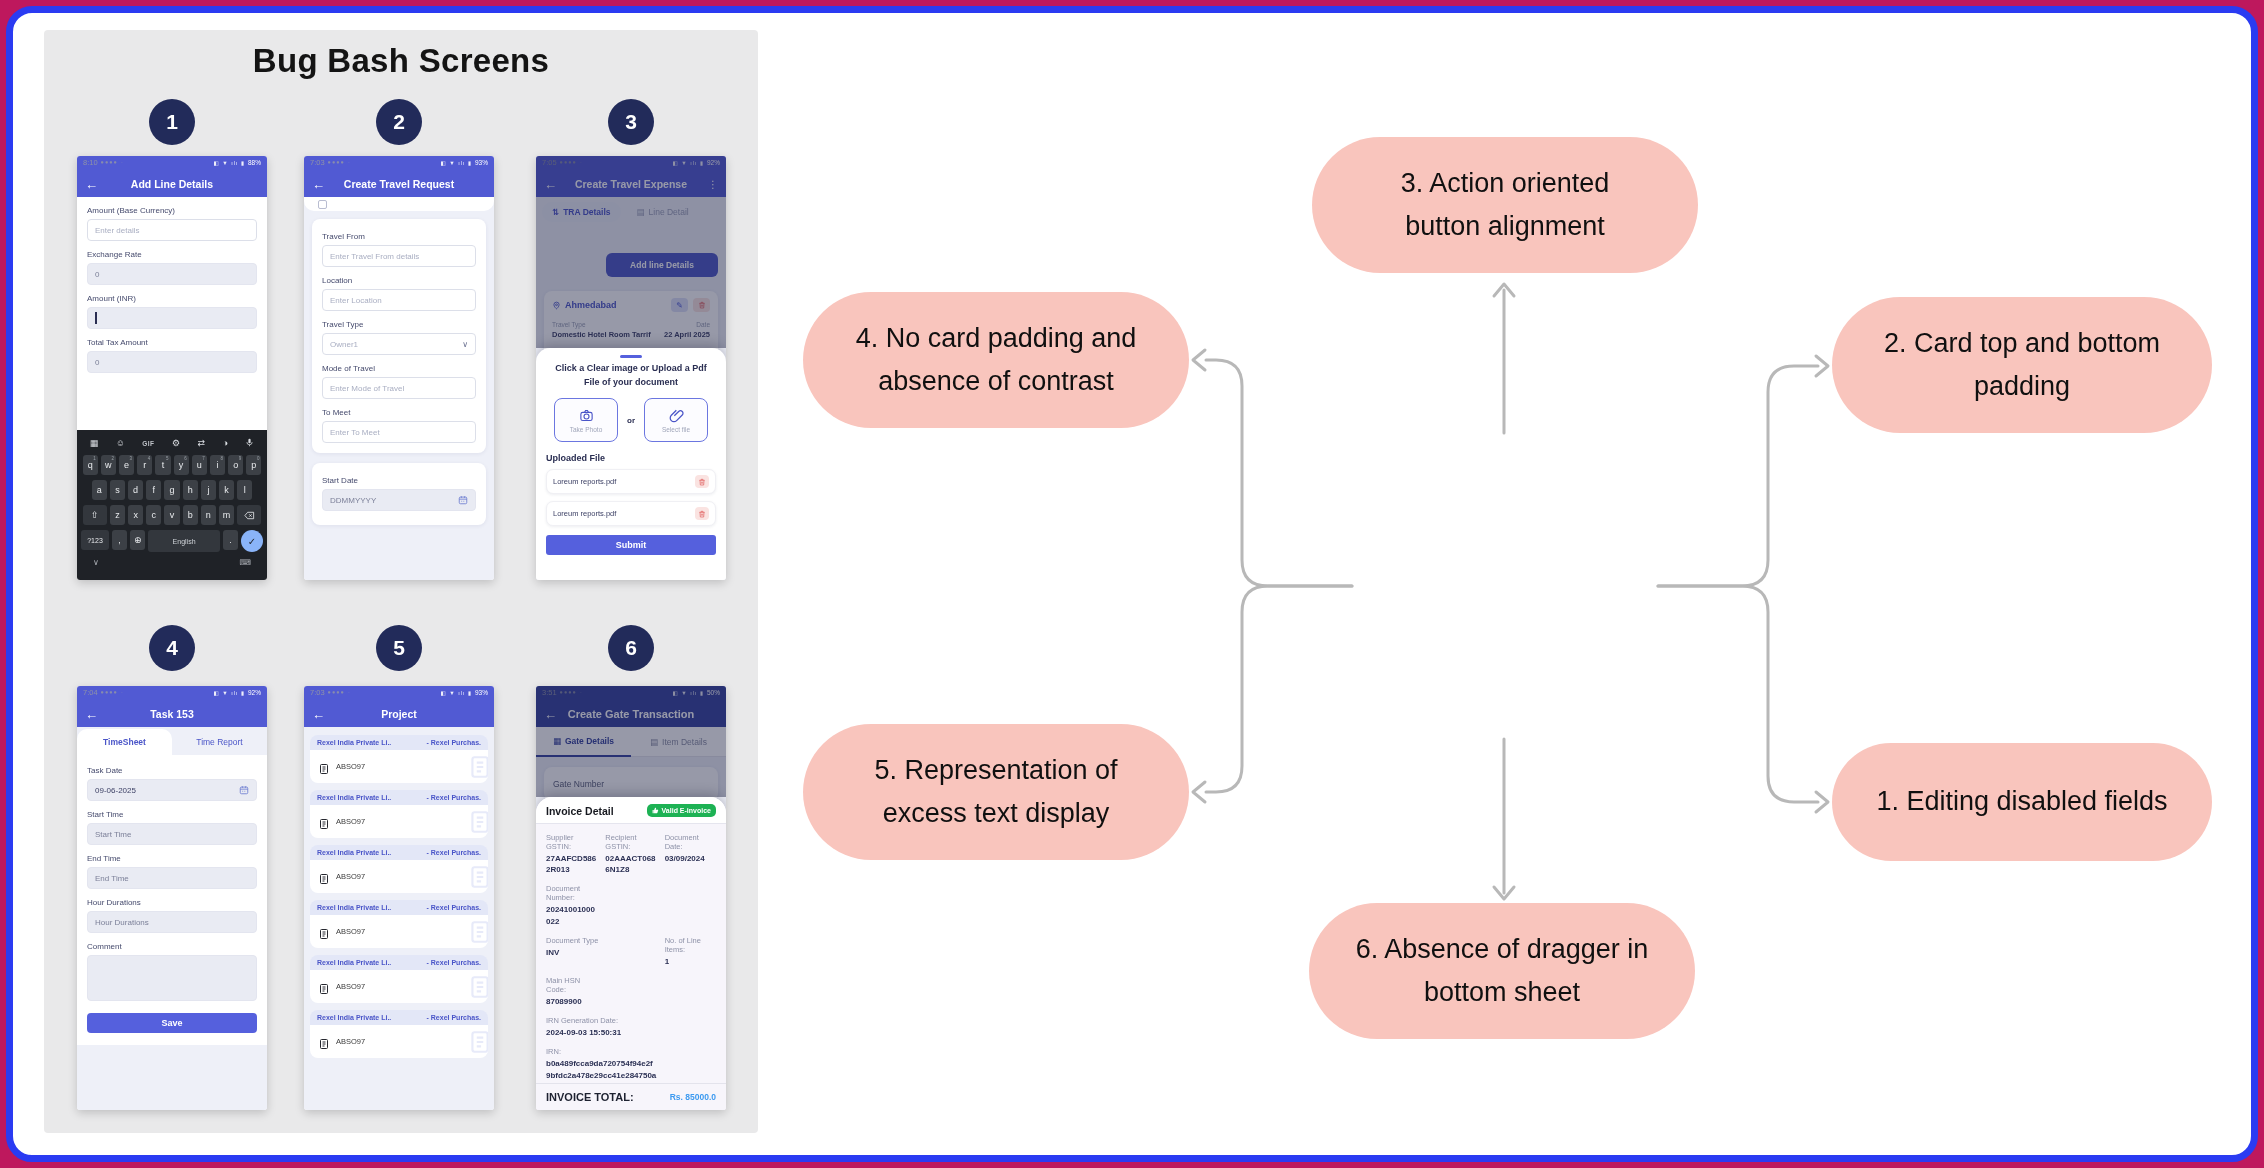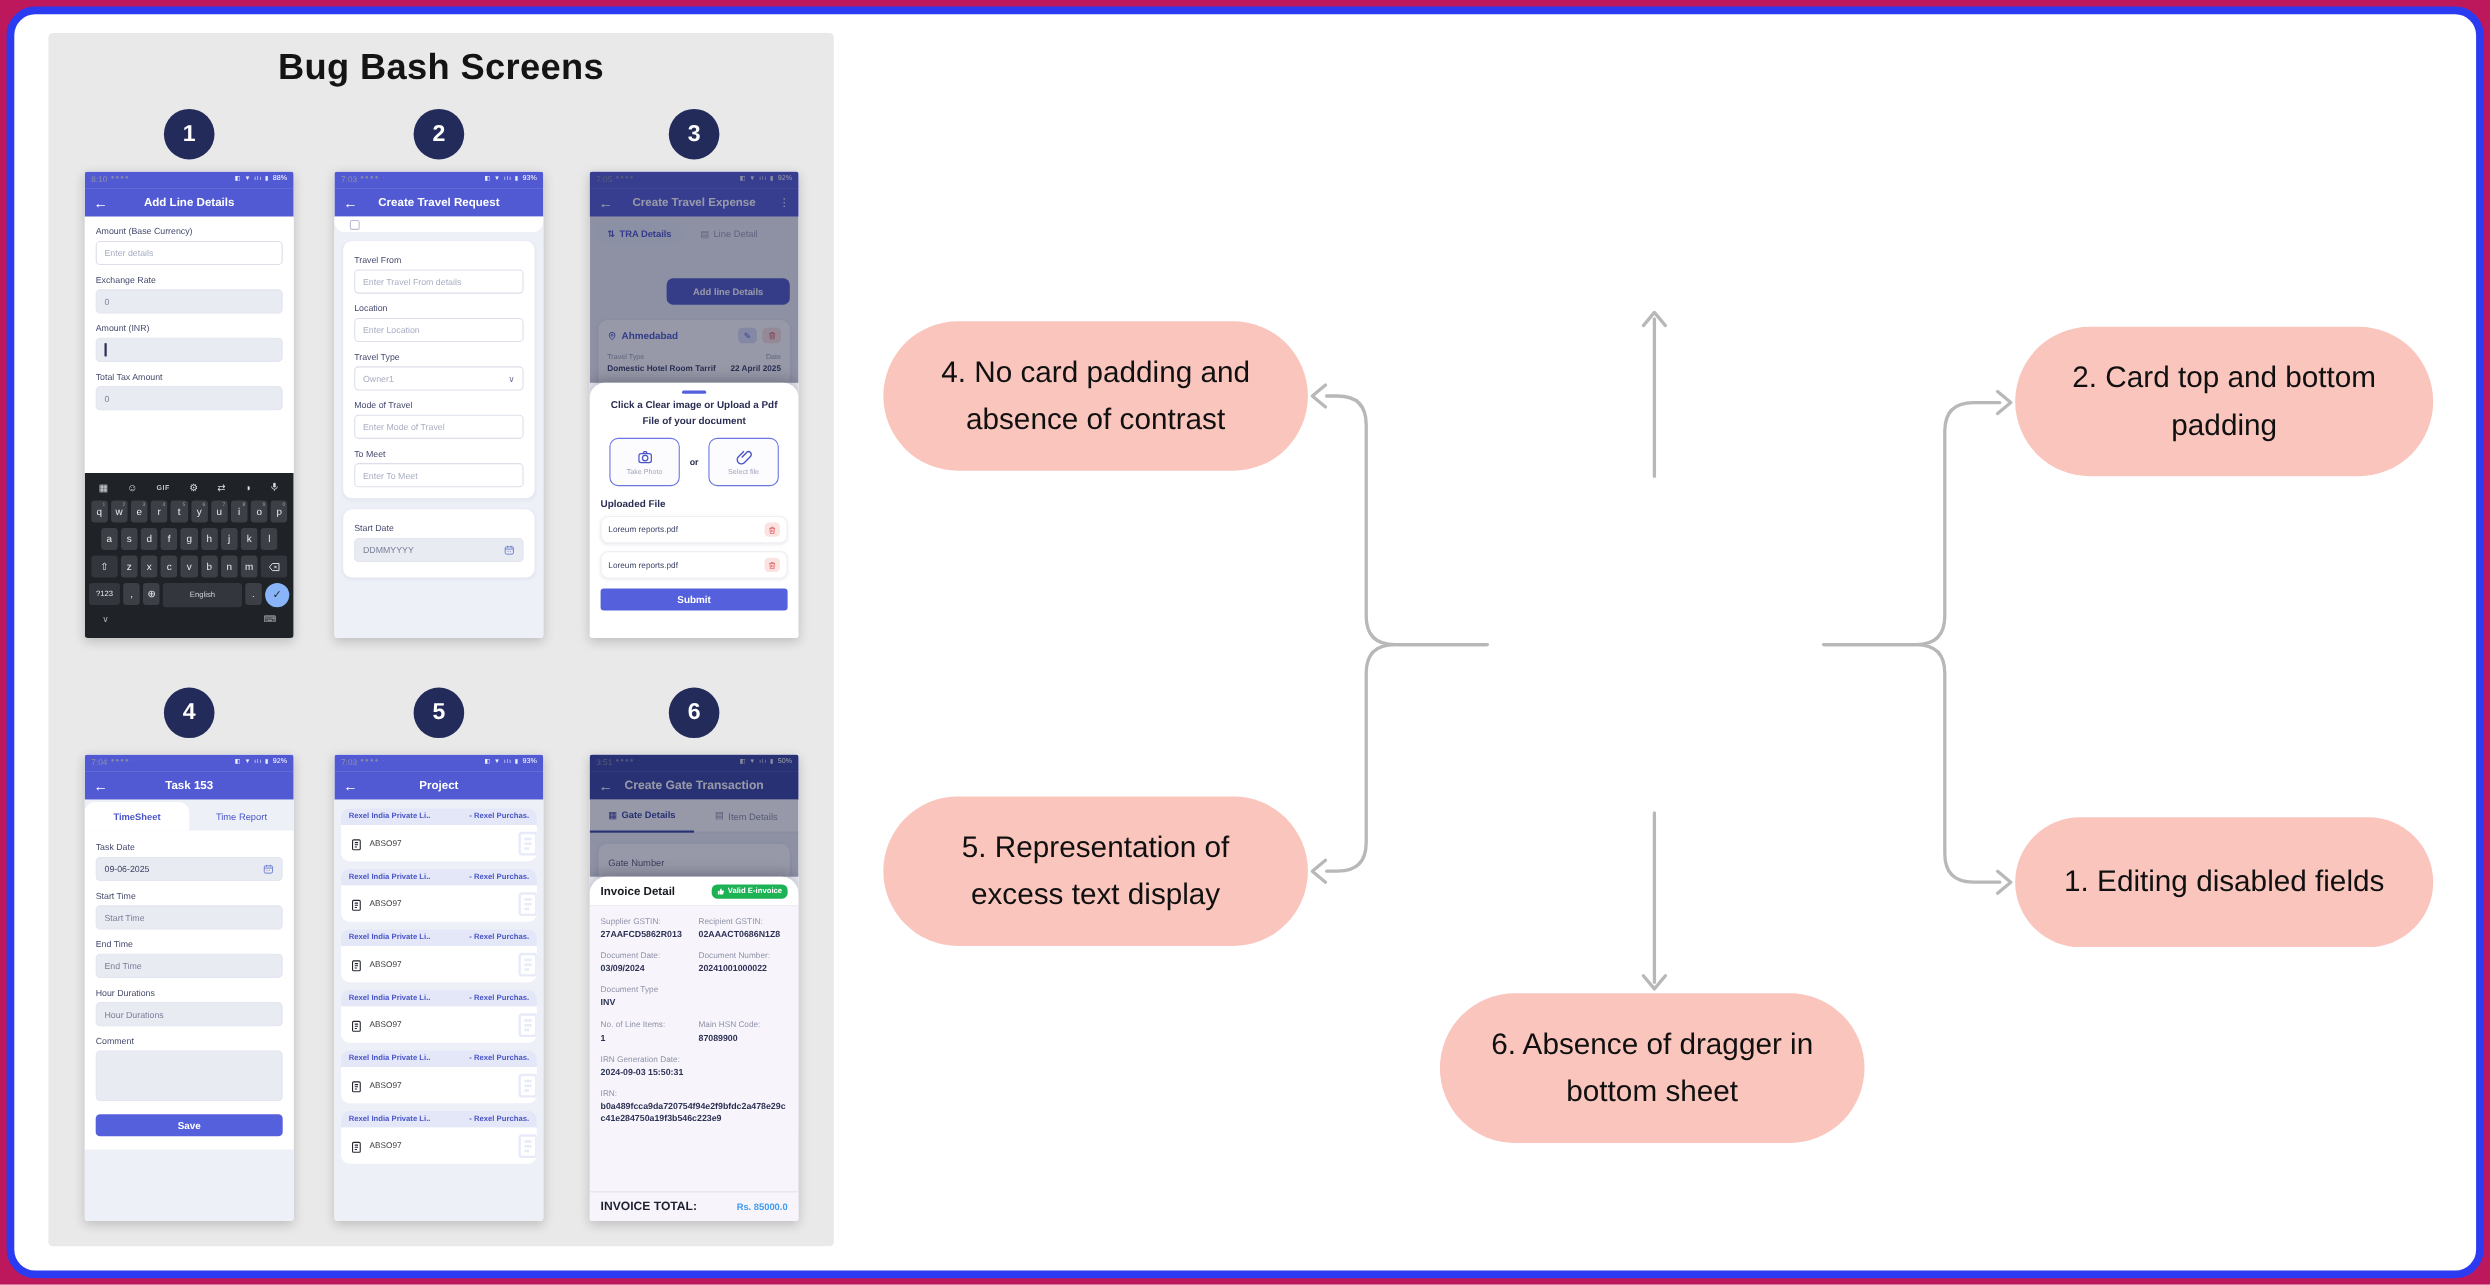--- a/index.html
+++ b/index.html
@@ -66,21 +66,21 @@
   .p5g{margin:0 6px 7px}
   
   .s6tabs{display:flex;background:#fff;height:30px;align-items:center}
   .s6tab{flex:1;display:flex;align-items:center;justify-content:center;gap:4px;font-size:8.5px;height:100%;box-sizing:border-box;cursor:pointer}
   .s6tab.act{color:#35429e;font-weight:700;border-bottom:2.5px solid #35429e}
   .s6tab.in{color:#8b8fa5;border-bottom:1px solid #e4e4ec}
   .invhead{display:flex;align-items:center;justify-content:space-between;background:#fff;padding:7px 10px 6px;border-bottom:1px solid #e5e5ee}
   .invhead .t{font-size:10.5px;font-weight:800;color:#16181f}
   .badge{display:flex;align-items:center;gap:3px;background:#1db254;color:#fff;font-size:7px;font-weight:700;border-radius:5px;padding:3px 5px}
   .badge svg{width:7px;height:7px}
-  .inv-grid{display:grid;grid-template-columns:1fr 1fr;gap:9px 8px;padding:9px 10px 6px;background:#f7f5fb}
+  .inv-grid{display:grid;grid-template-columns:1fr 1fr 1fr;gap:9px 8px;padding:9px 10px 6px;background:#f7f5fb}
   .cell.full{grid-column:1/3}
   .cl{font-size:7.5px;color:#8e92a8;margin-bottom:2px}
   .cv{font-size:8px;font-weight:700;color:#2b3054;word-break:break-all;line-height:1.4}
   .invtotal{position:absolute;left:0;right:0;bottom:0;display:flex;justify-content:space-between;align-items:center;border-top:1px solid #e3e3ec;background:#f7f5fb;padding:7px 10px}
   .invtotal .l{font-size:11px;font-weight:800;color:#1d2130}
   .invtotal .v{font-size:8.5px;font-weight:700;color:#3d9af0}
   
   .center-circle{position:absolute;left:1351px;top:433px;width:306px;height:306px;border:3px solid #a9df49;border-radius:50%;background:#fff;display:flex;align-items:center;justify-content:center;font-size:40px;font-weight:700;color:#0c0c0c;box-sizing:border-box;cursor:pointer}
   .bubble{position:absolute;background:#f9c5bd;border-radius:70px;display:flex;align-items:center;justify-content:center;text-align:center;font-size:27px;font-weight:500;color:#101010;line-height:1.6;white-space:pre-line;cursor:pointer}
   .bb1{left:1832px;top:743px;width:380px;height:118px}
@@ -657,19 +657,21 @@
       <path d="M1352 586 H1268 Q1242 586 1242 560 V386 Q1242 360 1216 360 H1206"></path>
       <path d="M1205 350 L1193 360 L1205 370"></path>
       <path d="M1352 586 H1268 Q1242 586 1242 612 V766 Q1242 792 1216 792 H1206"></path>
       <path d="M1205 782 L1193 792 L1205 802"></path>
     </g>
   </svg>
 
   <div class="bubble bb1">1. Editing disabled fields</div>
   <div class="bubble bb2">2. Card top and bottom
 padding</div>
+  <div class="bubble bb3">3. Action oriented
+button alignment</div>
   <div class="bubble bb4">4. No card padding and
 absence of contrast</div>
   <div class="bubble bb5">5. Representation of
 excess text display</div>
   <div class="bubble bb6">6. Absence of dragger in
 bottom sheet</div>
 </div>
 
 </body></html>

